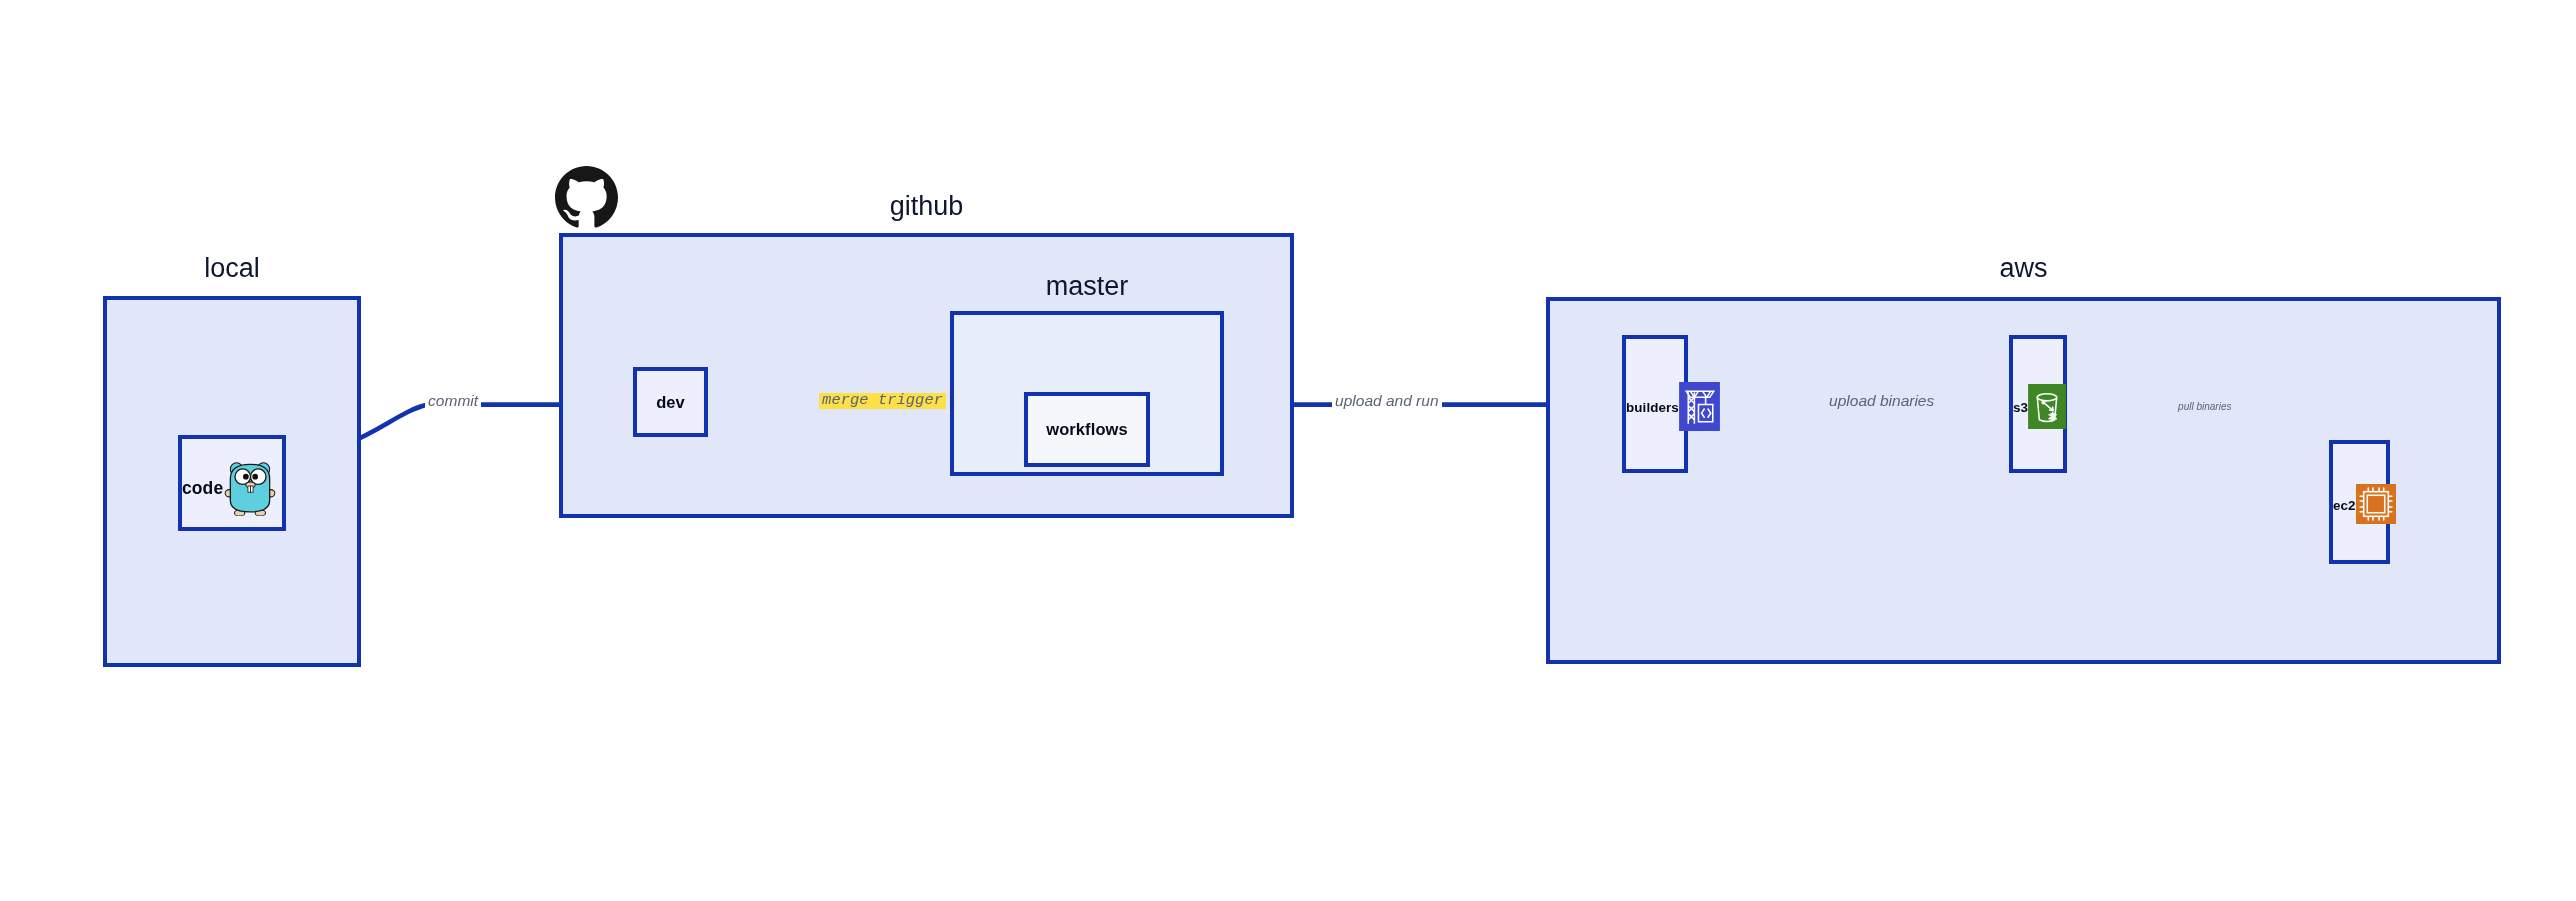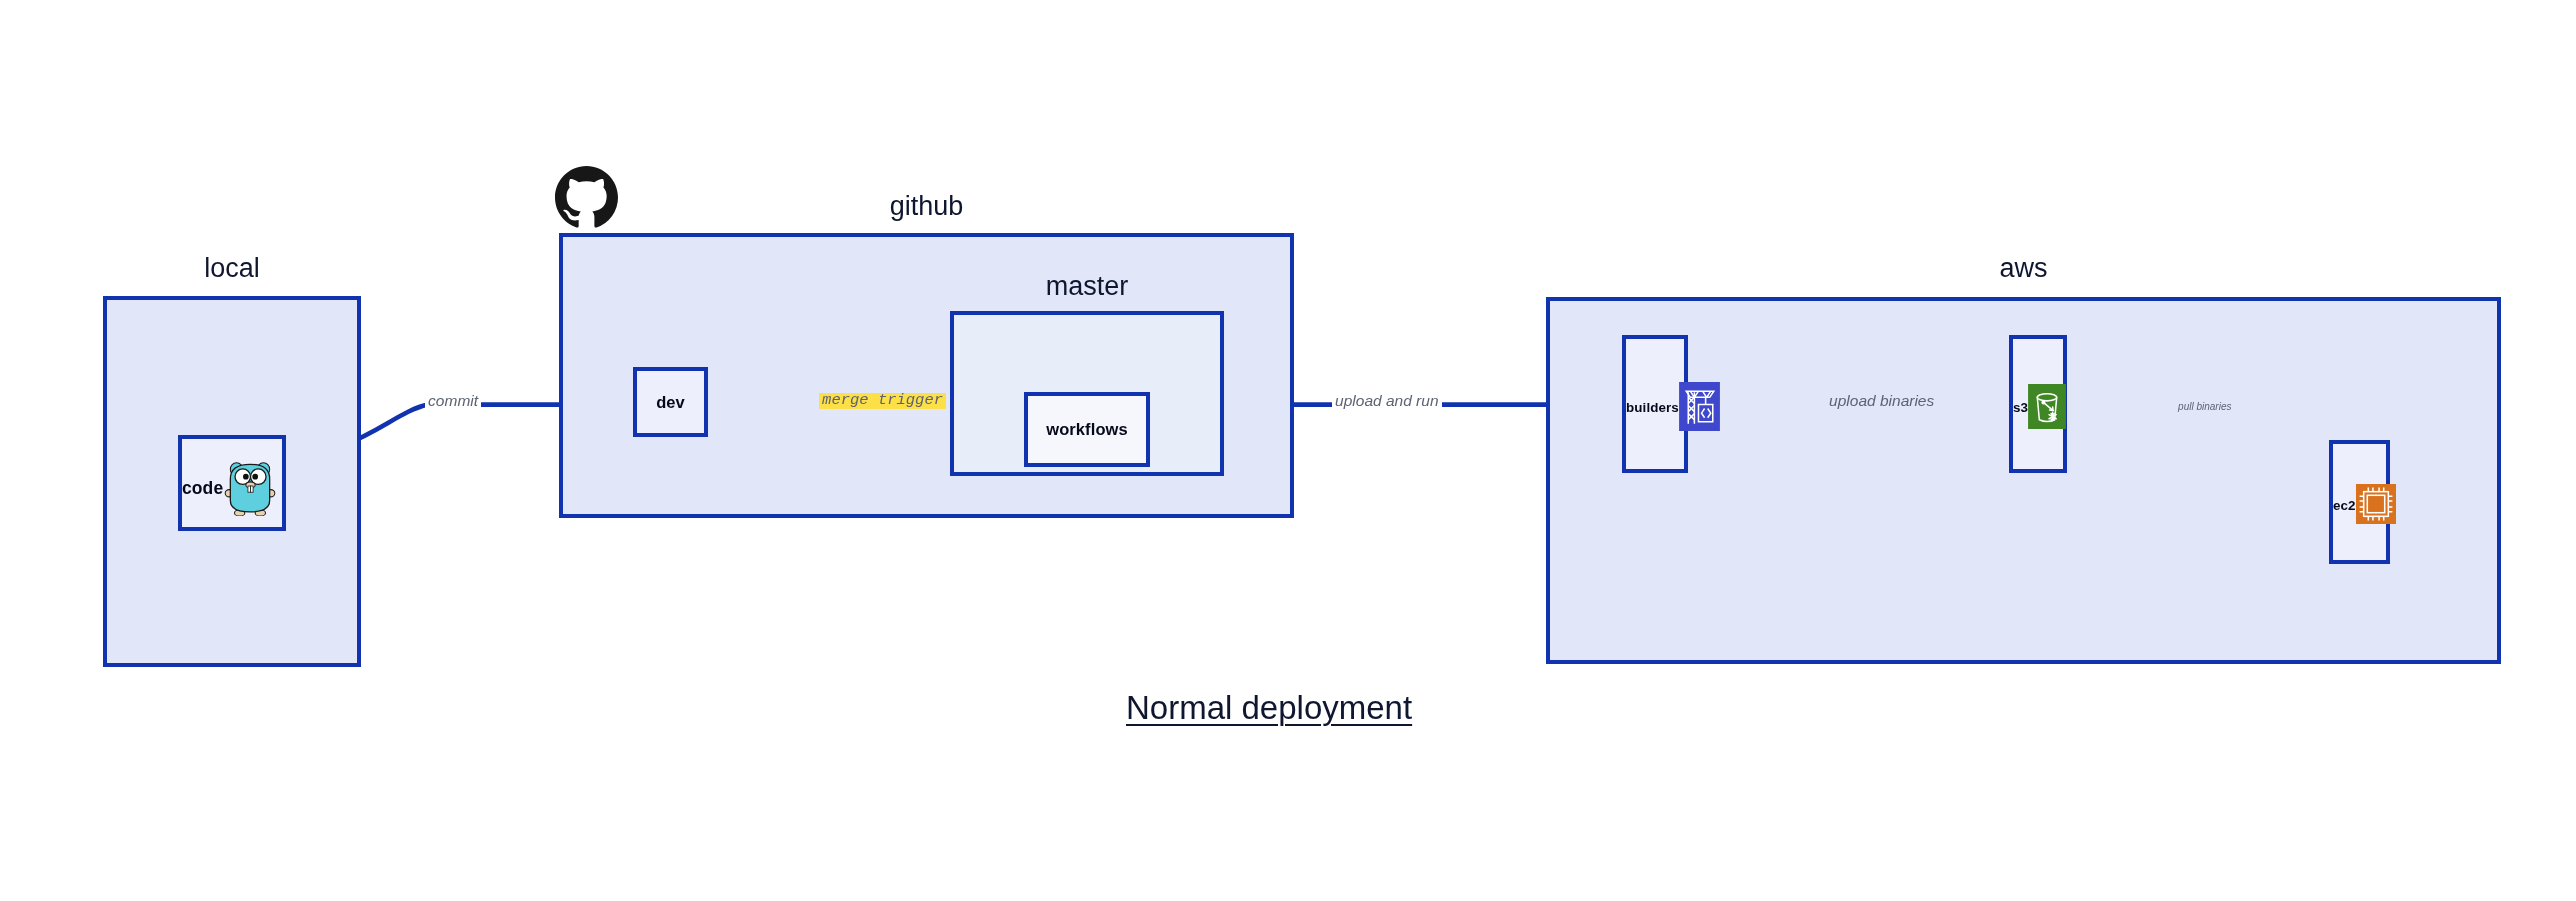--- a/index.html
+++ b/index.html
@@ -183,16 +183,15 @@
   <div class="edge-label" style="left:425px;top:393px;font-size:15.5px;background:#ffffff;padding:0 3.1px;">commit</div>
 
   <div class="edge-label" style="left:819px;top:393px;font-size:15.5px;background:#fde047;padding:0 3.1px;font-family:Liberation Mono, monospace;">merge trigger</div>
 
   <div class="edge-label" style="left:1332px;top:393px;font-size:15.5px;background:#ffffff;padding:0 3.1px;">upload and run</div>
 
   <div class="edge-label" style="left:1826px;top:393px;font-size:15.5px;background:#E1E6F8;padding:0 3.1px;">upload binaries</div>
 
   <div class="edge-label" style="left:2175px;top:402px;font-size:10px;background:#E1E6F8;padding:0 3.1px;">pull binaries</div>
 
-  <div class="diagram-title" style="left:1126px;top:691px;">Normal deployment</div>
 
 </div>
 
 
 </body></html>

